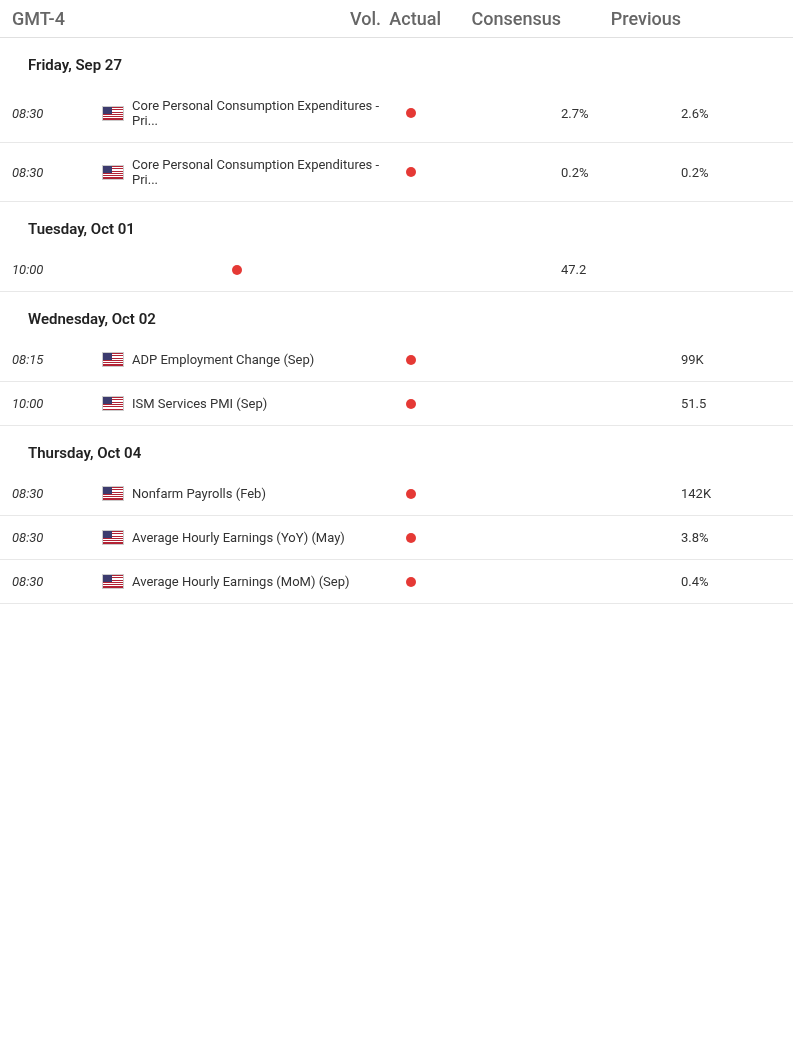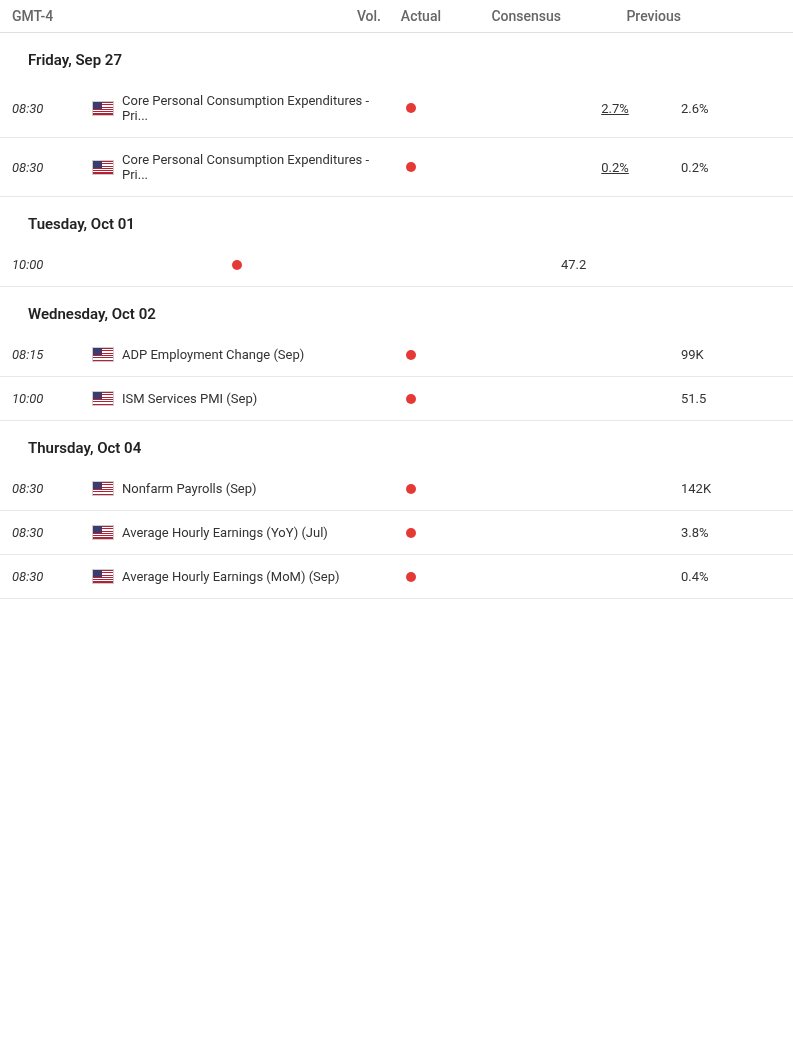--- a/index.html
+++ b/index.html
@@ -15,21 +15,21 @@
       font-size: 14px;
       width: 793px;
     }
 
     .table-header {
       display: grid;
       grid-template-columns: 80px 1fr 60px 120px 120px 100px;
       padding: 8px 12px;
       border-bottom: 1px solid #e0e0e0;
       color: #666;
-      font-size: 14px;
+      font-size: 18px;
       font-weight: 500;
     }
 
     .header-cell {
       display: flex;
       align-items: center;
     }
 
     .header-cell.right {
       justify-content: flex-end;
@@ -54,20 +54,21 @@
       font-size: 13px;
       color: #333;
       font-weight: 400;
       font-style: italic;
     }
 
     .event-cell {
       display: flex;
       align-items: center;
       gap: 8px;
+      margin-left: 10px;
     }
 
     .flag {
       width: 22px;
       height: 15px;
       flex-shrink: 0;
       display: inline-flex;
       position: relative;
       overflow: hidden;
       border: 0.5px solid #ccc;
@@ -118,25 +119,24 @@
     }
 
     .actual-cell {
       text-align: right;
       font-size: 13px;
       color: #333;
       padding-right: 12px;
     }
 
     .consensus-cell {
-      text-align: center;
+      text-align: left;
       font-size: 13px;
       color: #333;
       padding-right: 12px;
-      text-decoration: underline;
     }
 
     .previous-cell {
       text-align: left;
       font-size: 13px;
       color: #333;
     }
   </style>
 </head>
 <body>
@@ -221,34 +221,34 @@
         <div class="consensus-cell"></div>
         <div class="previous-cell">51.5</div>
       </div>
     </div>
     <div>
       <div class="section-header">Thursday, Oct 04</div>
       <div class="event-row">
         <div class="time-cell">08:30</div>
         <div class="event-cell">
           <div class="flag us-flag"></div>
-          <span class="event-name">Nonfarm Payrolls (Sep)</span>
+          <span class="event-name">Nonfarm Payrolls (Feb)</span>
         </div>
         <div class="vol-cell">
           <div class="vol-dot"></div>
         </div>
         <div class="actual-cell"></div>
         <div class="consensus-cell"></div>
         <div class="previous-cell">142K</div>
       </div>
       <div class="event-row">
         <div class="time-cell">08:30</div>
         <div class="event-cell">
           <div class="flag us-flag"></div>
-          <span class="event-name">Average Hourly Earnings (YoY) (Jul)</span>
+          <span class="event-name">Average Hourly Earnings (YoY) (May)</span>
         </div>
         <div class="vol-cell">
           <div class="vol-dot"></div>
         </div>
         <div class="actual-cell"></div>
         <div class="consensus-cell"></div>
         <div class="previous-cell">3.8%</div>
       </div>
       <div class="event-row">
         <div class="time-cell">08:30</div>

